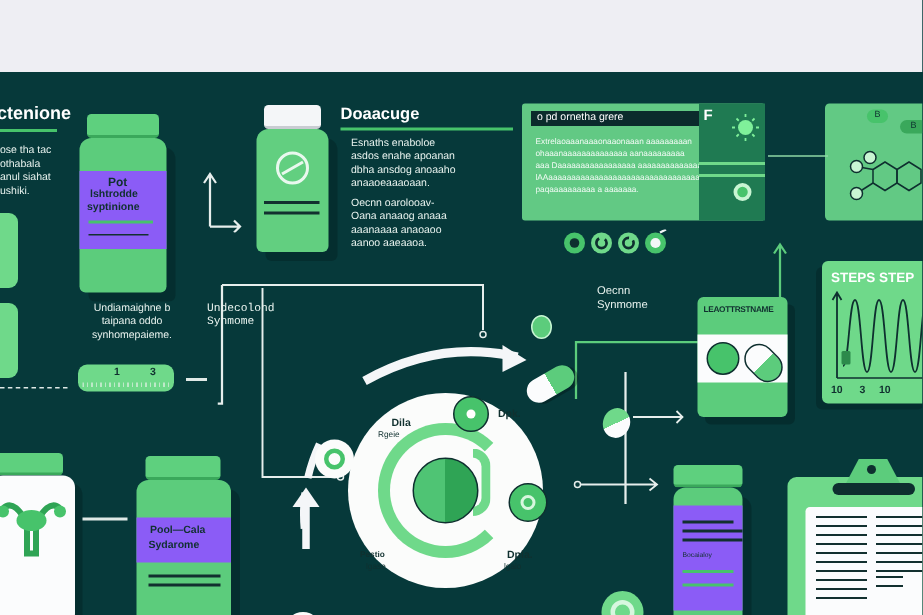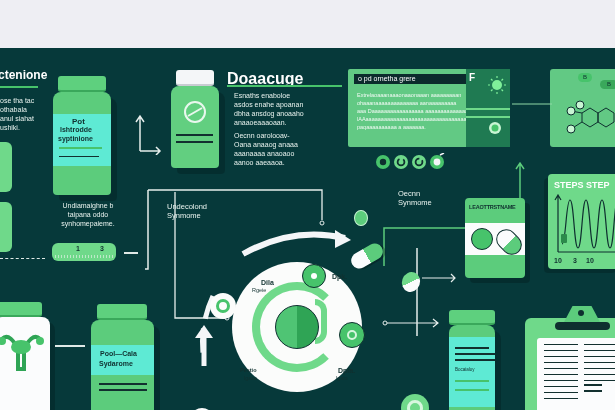--- a/index.html
+++ b/index.html
@@ -3,28 +3,28 @@
 <meta charset="utf-8">
 <style>
   * { box-sizing: border-box; margin: 0; padding: 0; }
   html, body { width: 615px; height: 410px; overflow: hidden; }
   body { position: relative; background: #04393b; font-family: "Liberation Sans", sans-serif; color: #fff; }
   .abs { position: absolute; }
   .topbar { left: 0; top: 0; width: 615px; height: 48px; background: #eeeef3; }
   .canvas { left: 0; top: 48px; width: 615px; height: 362px; background: #06393a; overflow: hidden; }
 
   .txt { font-size: 7px; line-height: 9px; color: #e9f3ef; }
-  .title { font-weight: bold; font-size: 16px; color: #fff; }
+  .title { font-weight: bold; font-size: 11px; color: #fff; }
   .label-bold { font-weight: bold; font-size: 7px; color: #10302f; }
 
   
   .cap { background: #5ed07e; border-radius: 3px; border-bottom: 2px solid #3aa85b; }
   .cap-white { background: #f4f6f8; border-radius: 3px; border-bottom: 2px solid #c8ccd2; }
   .bottle { background: #5ccc7c; border-radius: 8px 8px 4px 4px; box-shadow: 6px 6px 0 rgba(0,0,0,0.18); }
-  .bottle-label { background: #5eead4; padding-left: 43px; }
+  .bottle-label { background: #8b5cf6; padding-left: 43px; }
   .line-green { background: #47c36b; height: 2px; }
   .line-dark { background: #12302f; height: 1.5px; }
 
   .card-green { background: #6fd98a; border-radius: 6px; }
   .arrow { stroke: #e6eeec; stroke-width: 1.5; fill: none; }
 
   .circle-white { background: #fbfcfb; border-radius: 50%; }
 </style>
 </head>
 <body>
@@ -205,21 +205,21 @@
 
   <svg class="abs" style="left:145px; top:140px;" width="45" height="135">
     <path d="M3 2 V81 H0" stroke="#e6eeec" stroke-width="1.5" fill="none"></path>
   </svg>
   <svg class="abs" style="left:145px; top:140px;" width="240" height="140">
     <path d="M3 2 H177 V32" stroke="#e6eeec" stroke-width="1.3" fill="none"></path>
     <circle cx="177" cy="35" r="2" fill="none" stroke="#e6eeec" stroke-width="1"></circle>
     <path d="M30 4 V130 H80" stroke="#e6eeec" stroke-width="1.3" fill="none"></path>
     <circle cx="82" cy="130" r="2" fill="none" stroke="#e6eeec" stroke-width="1"></circle>
   </svg>
-  <div class="abs txt" style="left:167px; top:154px; font-size:7.5px; line-height:9px;">
+  <div class="abs txt" style="left:138px; top:154px; font-size:7.5px; line-height:9px;font-family:Liberation Mono, monospace;">
     <div>Undecolond</div>
     <div>Synmome</div>
   </div>
 
   <svg class="abs" style="left:185px; top:160px;" width="180" height="200">
     <path d="M58 46 C90 28 125 22 160 30" stroke="#f4f6f8" stroke-width="6" fill="none"></path>
     <path d="M150 22 L166 32 L150 40 Z" fill="#f4f6f8"></path>
     <path d="M28 88 C20 105 16 125 18 145" stroke="#f4f6f8" stroke-width="5" fill="none" stroke-dasharray="24 10"></path>
     <path d="M10 130 L19 117 L28 130 Z" fill="#f4f6f8"></path>
     <path d="M19 128 V158" stroke="#f4f6f8" stroke-width="5"></path>

